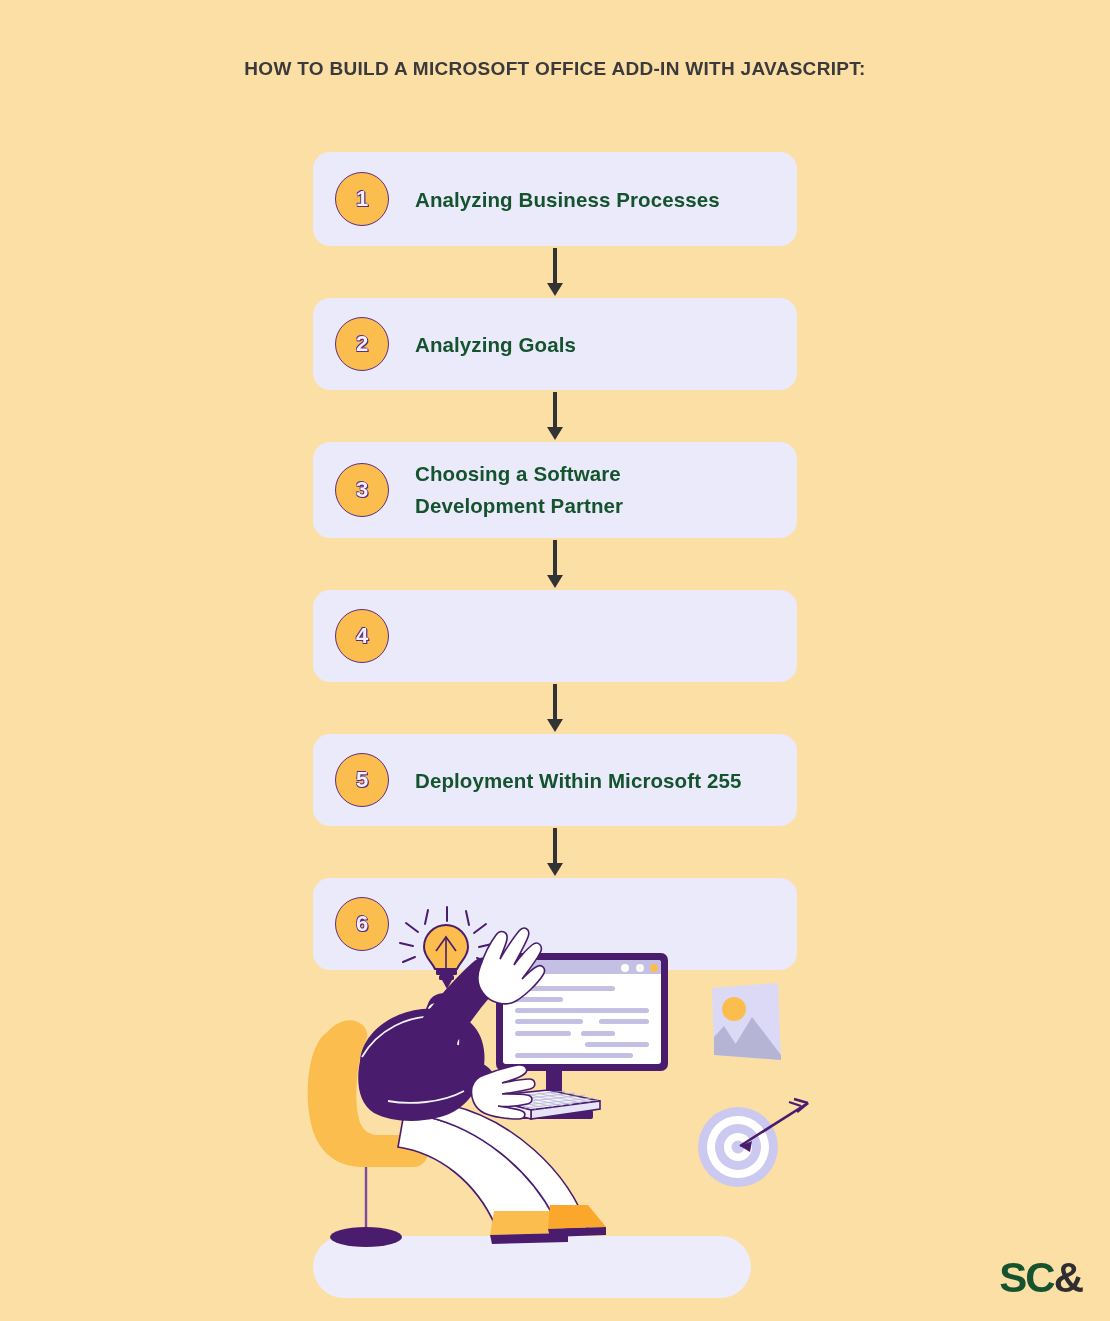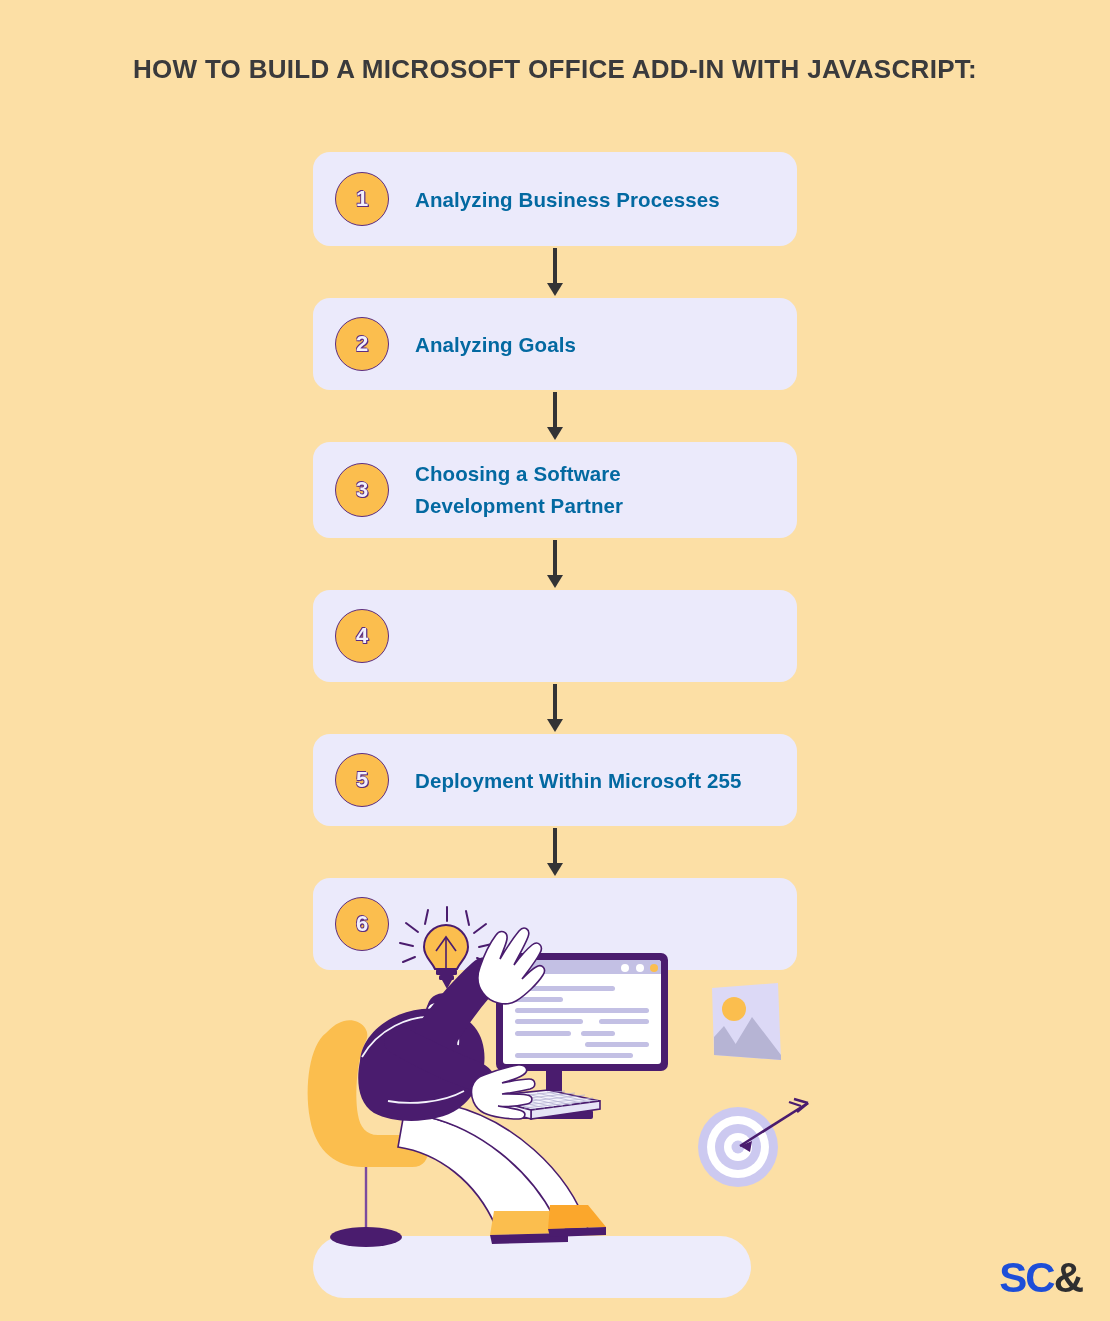--- a/index.html
+++ b/index.html
@@ -17,21 +17,21 @@
   }
 
   
   #title {
     position: absolute;
     left: 0;
     top: 52px;
     width: 1110px;
     text-align: center;
     color: #3A3A3C;
-    font-size: 26px;
+    font-size: 19px;
     font-weight: bold;
     letter-spacing: 0.3px;
     line-height: 34px;
     text-transform: uppercase;
   }
   #title .tline { display: block; }
 
   
   #flow {
     position: absolute;
@@ -60,21 +60,21 @@
     align-items: center;
     justify-content: center;
     font-size: 22px;
     font-weight: bold;
     color: #F2F0FD;
     text-shadow: 1.4px 1.4px 0 #5B2D82, -0.6px -0.6px 0 #5B2D82,
                  0.9px -0.5px 0 #5B2D82, -0.5px 0.9px 0 #5B2D82;
   }
   .step-label {
     margin-left: 26px;
-    color: #0369a1;
+    color: #14532d;
     font-size: 20.5px;
     font-weight: bold;
     line-height: 33px;
     letter-spacing: 0.1px;
   }
   .connector {
     position: relative;
     height: 52px;
     width: 100%;
   }
@@ -118,21 +118,21 @@
   }
   #logo {
     position: absolute;
     right: 28px;
     bottom: 22px;
     font-size: 42px;
     font-weight: bold;
     letter-spacing: -2px;
     line-height: 1;
   }
-  #logo .sc { color: #1d4ed8; }
+  #logo .sc { color: #14532d; }
   #logo .amp { color: #2E2E30; }
 </style>
 </head>
 <body>
 
 <div id="title">
   <span class="tline">HOW TO BUILD A MICROSOFT OFFICE ADD-IN WITH JAVASCRIPT:</span>
 </div>
 
 <div id="flow">

